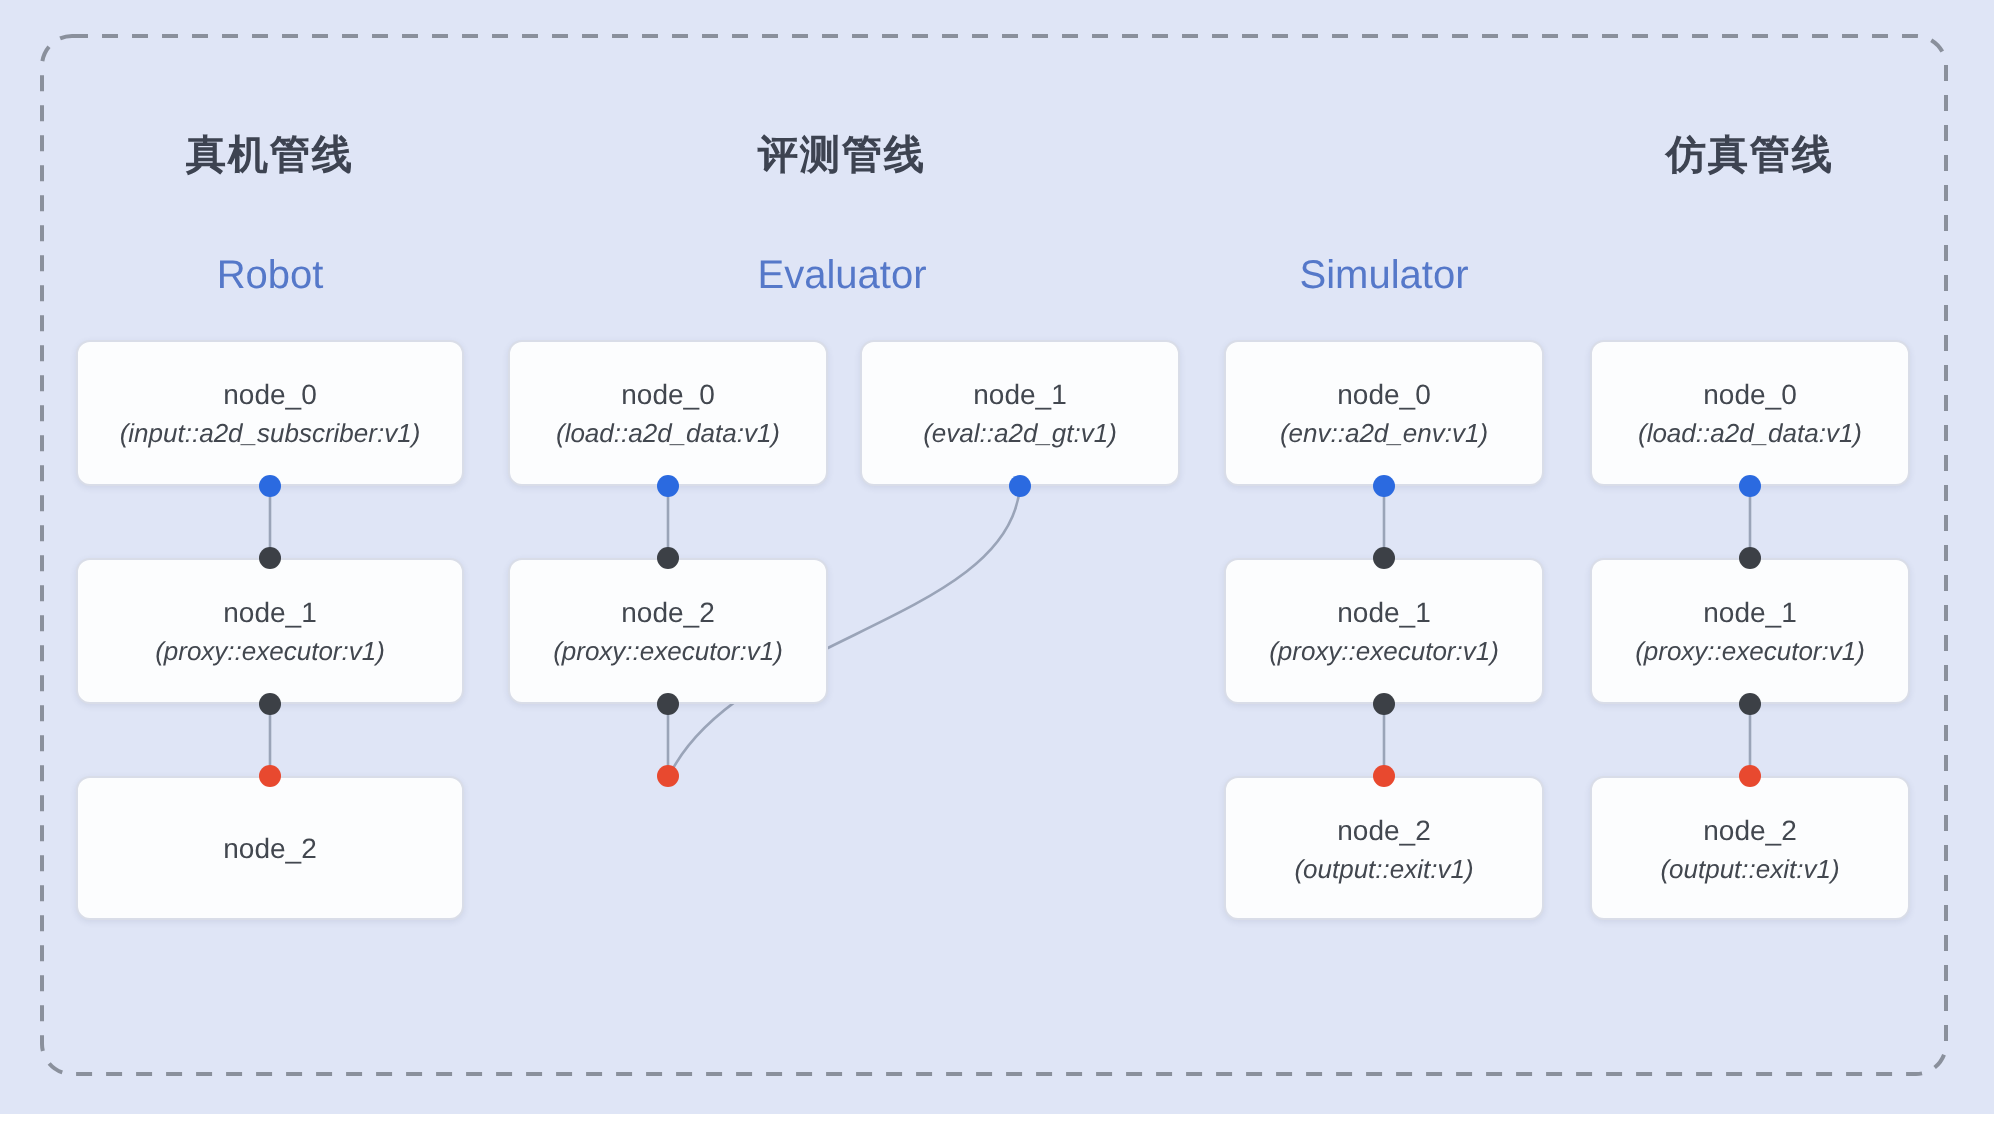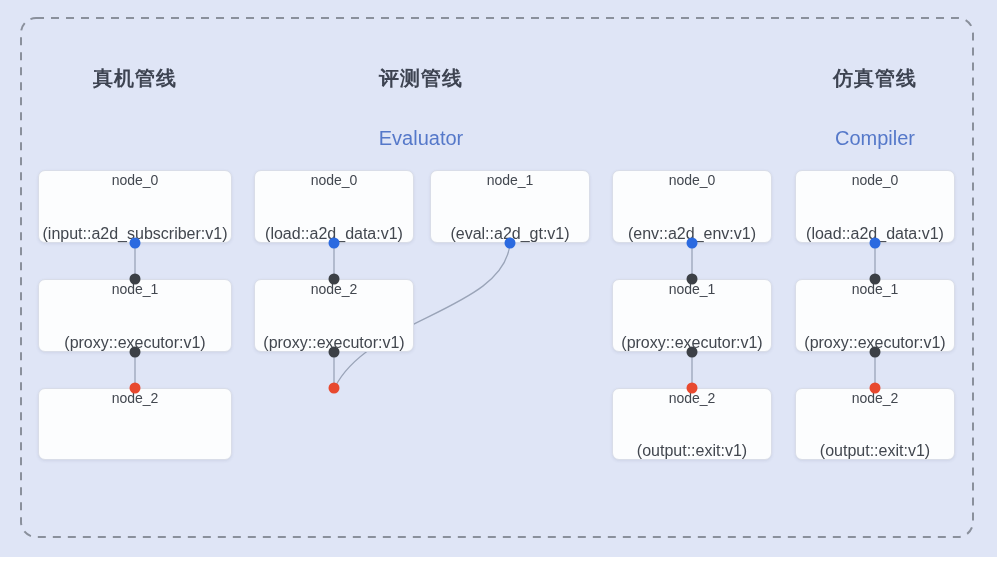--- a/index.html
+++ b/index.html
@@ -12,24 +12,24 @@
   body{font-family:"Liberation Sans","DejaVu Sans",sans-serif;background:#fff;}
   #canvas{position:relative;width:997px;height:563px;background:var(--bg);overflow:hidden;}
   #bottom-strip{position:absolute;left:0;bottom:0;width:997px;height:6px;background:#ffffff;}
   svg.edges{position:absolute;left:0;top:0;z-index:1;}
   .title-cn{position:absolute;width:200px;text-align:center;font-size:20px;font-weight:700;
     color:var(--title-cn);line-height:24px;z-index:2;letter-spacing:1px;}
   .title-en{position:absolute;width:200px;text-align:center;font-size:20px;font-weight:400;
     color:var(--title-en);line-height:24px;z-index:2;}
   .node-box{position:absolute;background:var(--box-bg);border:1px solid var(--box-border);
     border-radius:7px;box-shadow:0 1px 3px rgba(60,70,110,.10);z-index:2;
-    display:flex;flex-direction:column;align-items:center;justify-content:space-between;gap:2px;
+    display:flex;flex-direction:column;align-items:center;justify-content:center;gap:2px;
     box-sizing:border-box;}
   .node-title{font-size:14px;color:var(--node-text);line-height:18px;}
-  .node-sub{font-size:16px;color:var(--node-text);line-height:17px;}
+  .node-sub{font-size:13px;color:var(--node-text);line-height:17px;font-style:italic;}
   .port{position:absolute;width:11px;height:11px;border-radius:50%;z-index:3;
     transform:translate(-50%,-50%);}
   .port.blue{background:var(--port-blue);}
   .port.black{background:var(--port-black);}
   .port.red{background:var(--port-red);}
 </style>
 </head>
 <body>
 
 <div id="canvas">
@@ -45,24 +45,25 @@
     <path d="M510 243 C505 310, 370 318, 335 387" stroke="var(--edge)" stroke-width="1.3" fill="none"></path>
 
     <path d="M692 243 V279" stroke="var(--edge)" stroke-width="1.3" fill="none"></path>
     <path d="M692 352 V388" stroke="var(--edge)" stroke-width="1.3" fill="none"></path>
 
     <path d="M875 243 V279" stroke="var(--edge)" stroke-width="1.3" fill="none"></path>
     <path d="M875 352 V388" stroke="var(--edge)" stroke-width="1.3" fill="none"></path>
   </svg>
 
   <div class="title-cn" style="left:35px;top:66px">真机管线</div>
+  <div class="title-en" style="left:35px;top:126px">Robot</div>
   <div class="title-cn" style="left:321px;top:66px">评测管线</div>
   <div class="title-en" style="left:321px;top:126px">Evaluator</div>
+  <div class="title-en" style="left:592px;top:126px">Simulator</div>
   <div class="title-cn" style="left:775px;top:66px">仿真管线</div>
-  <div class="title-en" style="left:775px;top:126px">Compiler</div>
 
   <div class="node-box" style="left:38px;top:170px;width:194px;height:73px">
     <div class="node-title">node_0</div>
     <div class="node-sub">(input::a2d_subscriber:v1)</div>
   </div>
   <div class="node-box" style="left:38px;top:279px;width:194px;height:73px">
     <div class="node-title">node_1</div>
     <div class="node-sub">(proxy::executor:v1)</div>
   </div>
   <div class="node-box" style="left:38px;top:388px;width:194px;height:72px">

